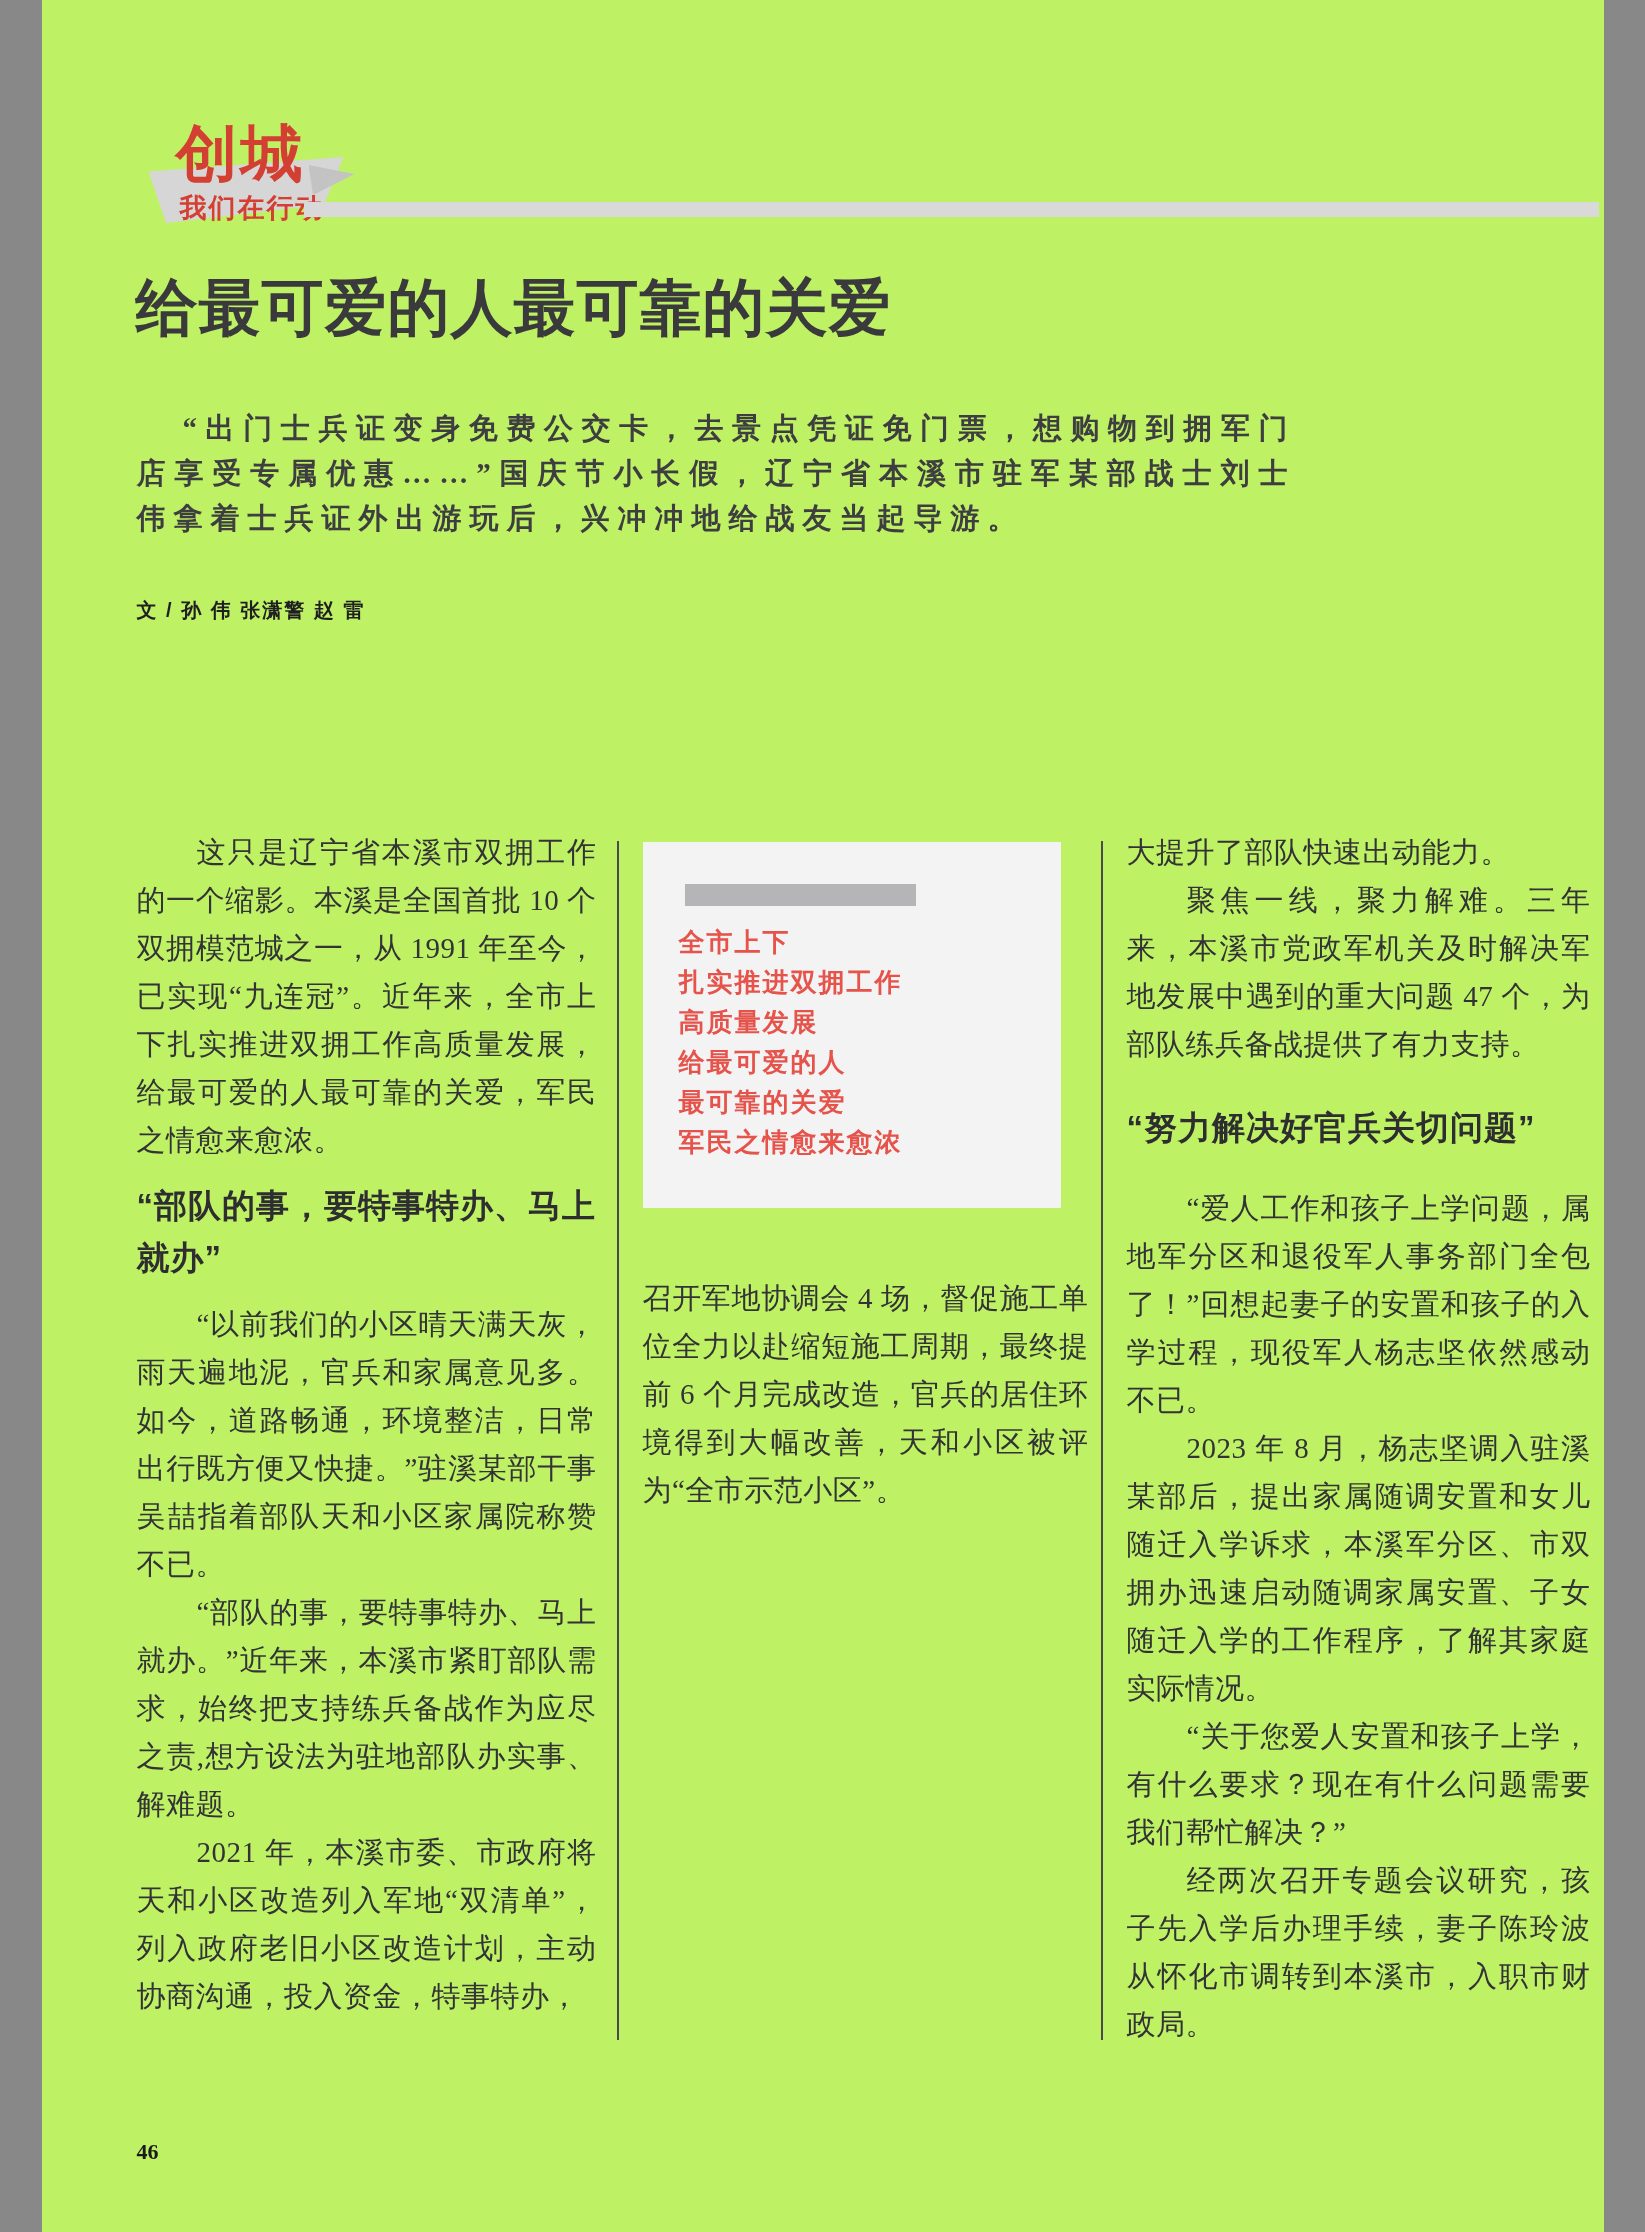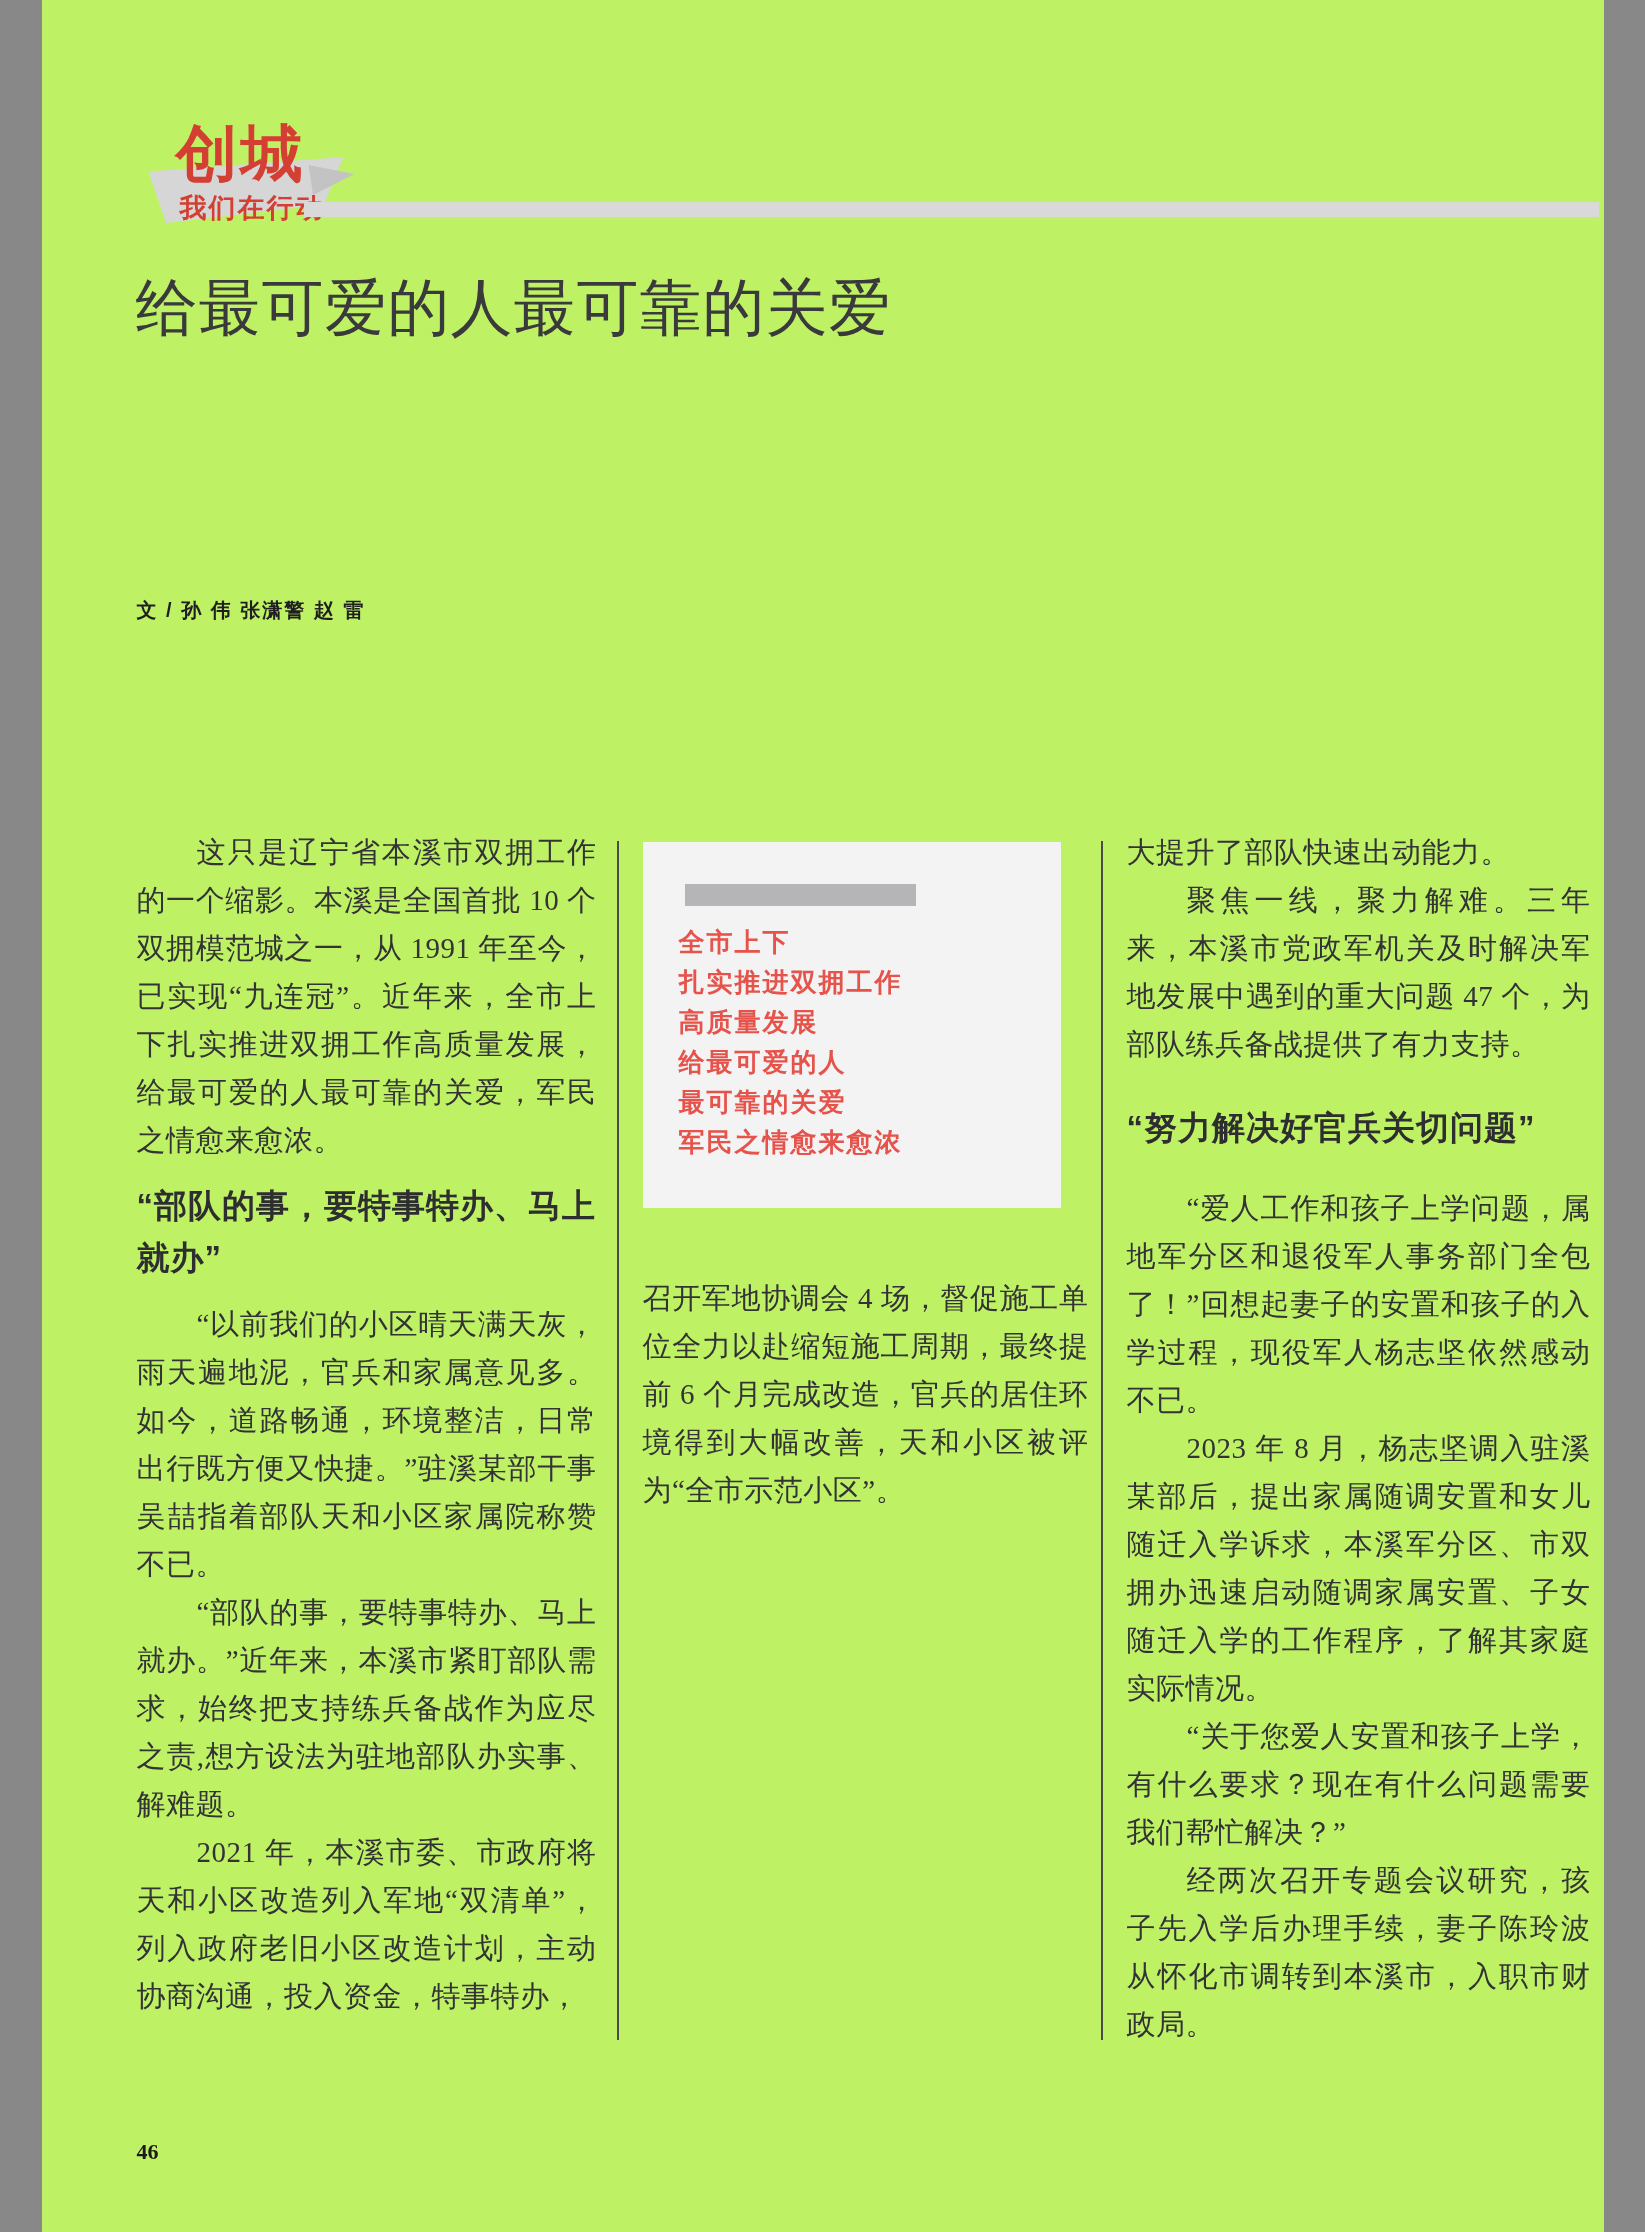--- a/index.html
+++ b/index.html
@@ -35,21 +35,21 @@
     font-weight:900;font-size:27px;line-height:30px;
     color:#d43f33;letter-spacing:2px;
   }
   .header-rule{
     position:absolute;left:262px;top:202px;width:1295px;height:15px;
     background:#d9d9da;
   }
   
   .article-title{
     position:absolute;left:94px;top:257px;margin:0;
-    font-size:62px;line-height:103px;font-weight:normal;
+    font-size:62px;line-height:103px;font-weight:bold;
     color:#3a3a3d;letter-spacing:1px;white-space:nowrap;
   }
   .article-lead{
     position:absolute;left:95px;top:406px;width:1159px;margin:0;
     font-size:29px;line-height:45px;font-weight:bold;
     letter-spacing:8px;text-align:justify;text-indent:46px;
     color:#3e3e41;
   }
   .article-byline{
     position:absolute;left:95px;top:597px;
@@ -105,20 +105,21 @@
 
 <div class="page">
 
   <div class="logo-banner"></div>
   <div class="logo-fold"></div>
   <div class="logo-main">创城</div>
   <div class="logo-sub">我们在行动</div>
   <div class="header-rule"></div>
 
   <h1 class="article-title">给最可爱的人最可靠的关爱</h1>
+  <p class="article-lead">“出门士兵证变身免费公交卡，去景点凭证免门票，想购物到拥军门店享受专属优惠……”国庆节小长假，辽宁省本溪市驻军某部战士刘士伟拿着士兵证外出游玩后，兴冲冲地给战友当起导游。</p>
   <div class="article-byline">文 / 孙 伟 张潇警 赵 雷</div>
 
   <div class="divider divider-1"></div>
   <div class="divider divider-2"></div>
 
   <div class="col col-1">
     <p class="indent">这只是辽宁省本溪市双拥工作的一个缩影。本溪是全国首批 10 个双拥模范城之一，从 1991 年至今，已实现“九连冠”。近年来，全市上下扎实推进双拥工作高质量发展，给最可爱的人最可靠的关爱，军民之情愈来愈浓。</p>
     <h3 class="subhead">“部队的事，要特事特办、马上就办”</h3>
     <p class="indent">“以前我们的小区晴天满天灰，雨天遍地泥，官兵和家属意见多。如今，道路畅通，环境整洁，日常出行既方便又快捷。”驻溪某部干事吴喆指着部队天和小区家属院称赞不已。</p>
     <p class="indent">“部队的事，要特事特办、马上就办。”近年来，本溪市紧盯部队需求，始终把支持练兵备战作为应尽之责,想方设法为驻地部队办实事、解难题。</p>

